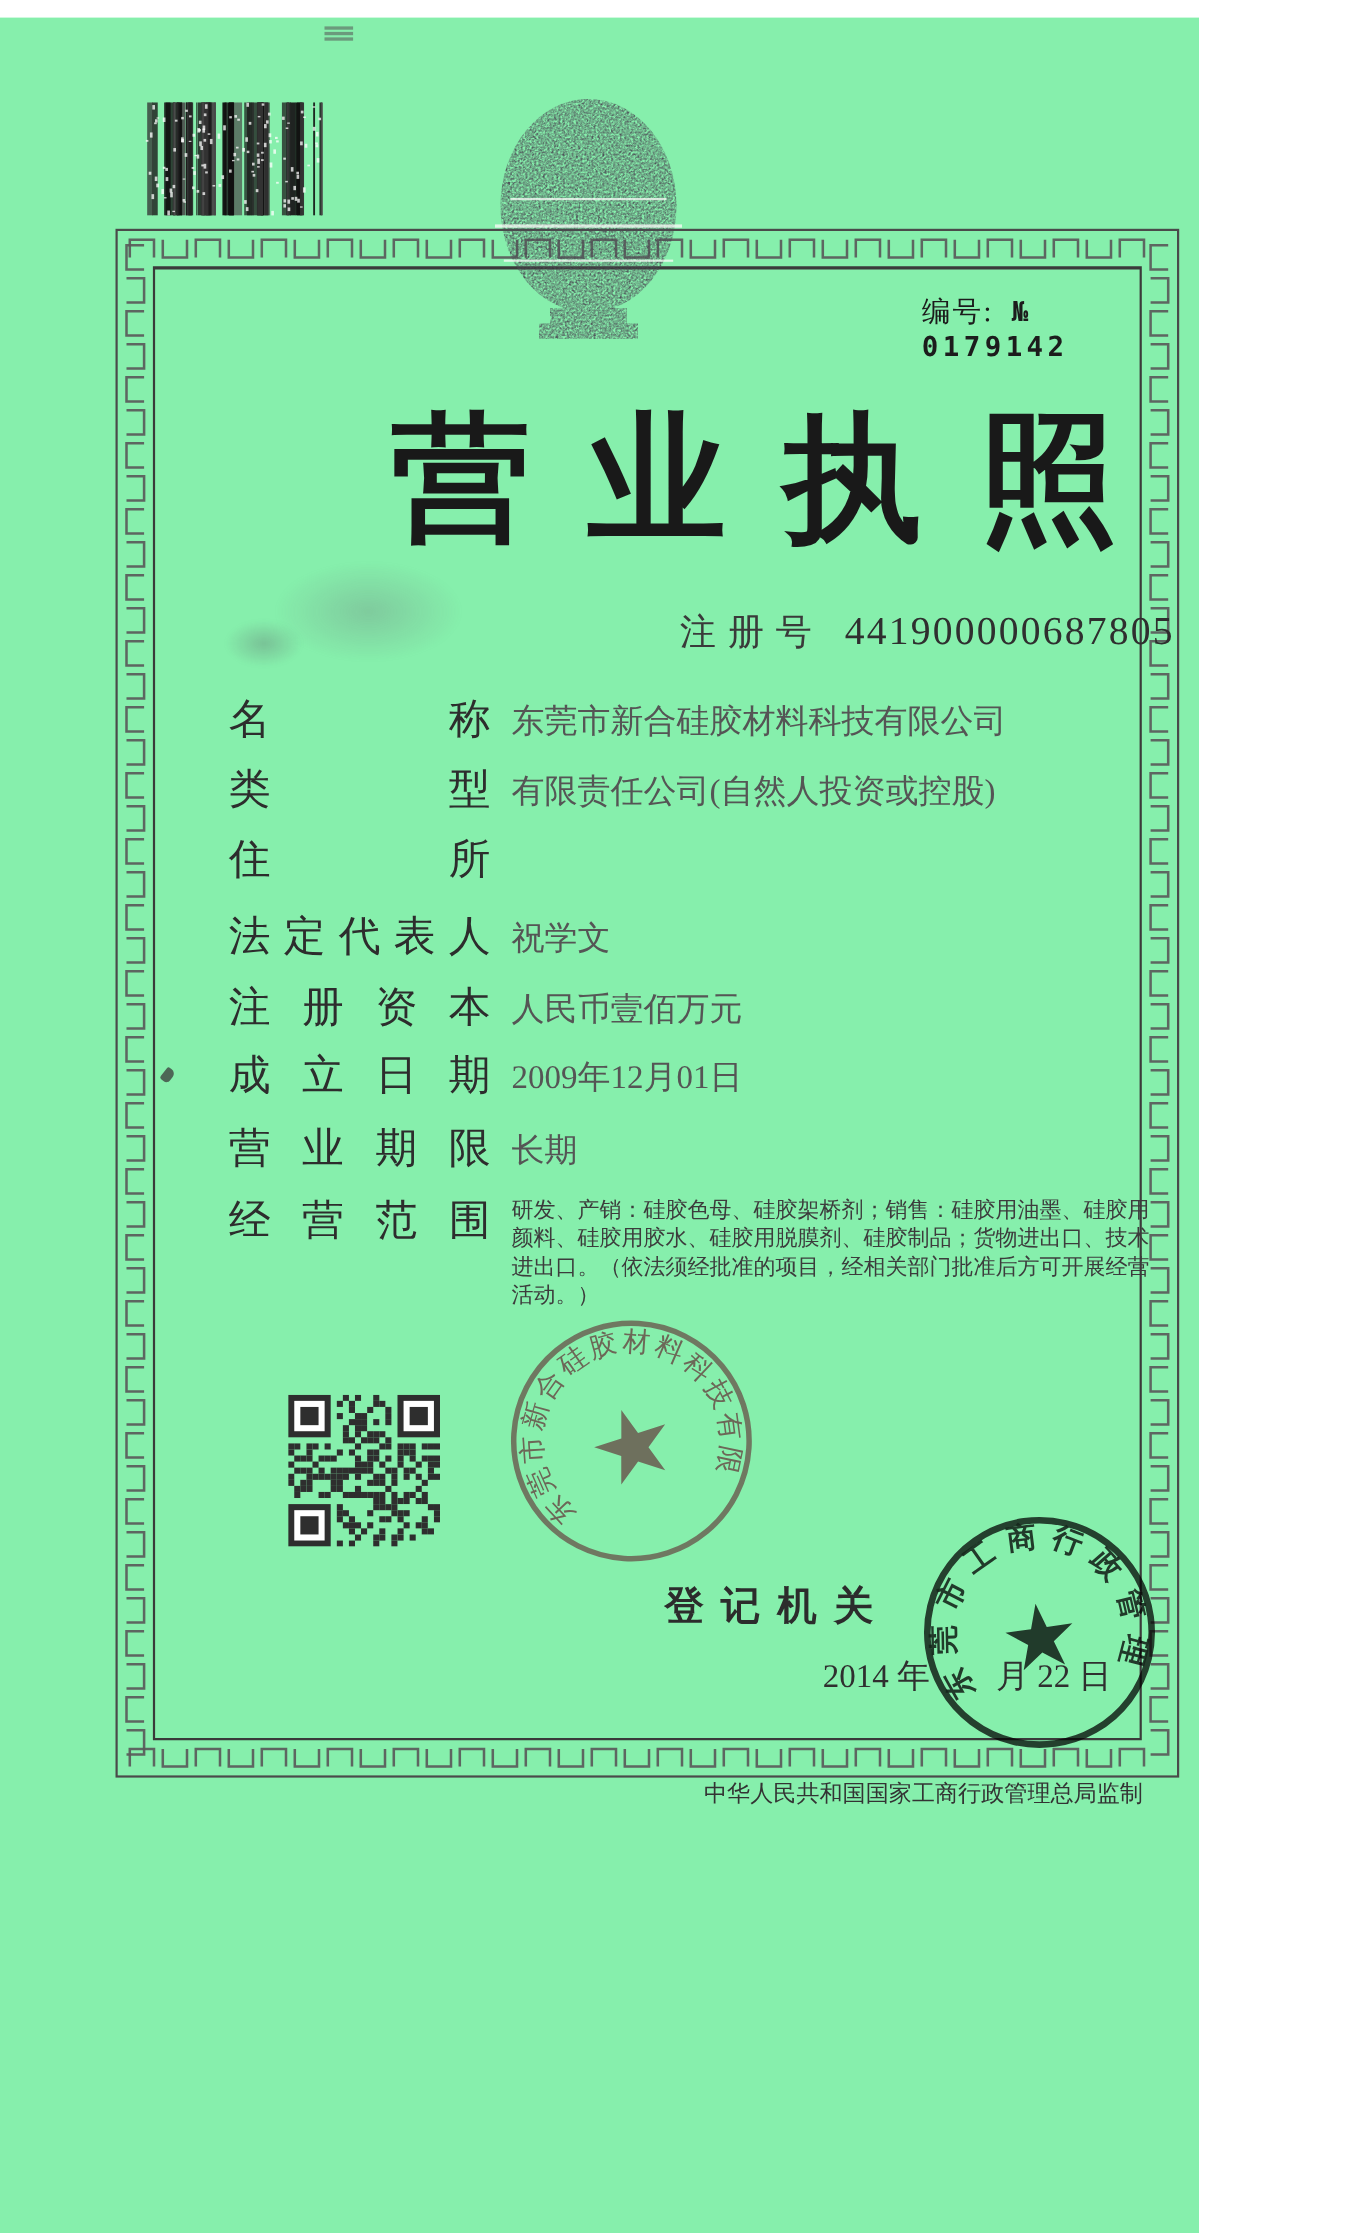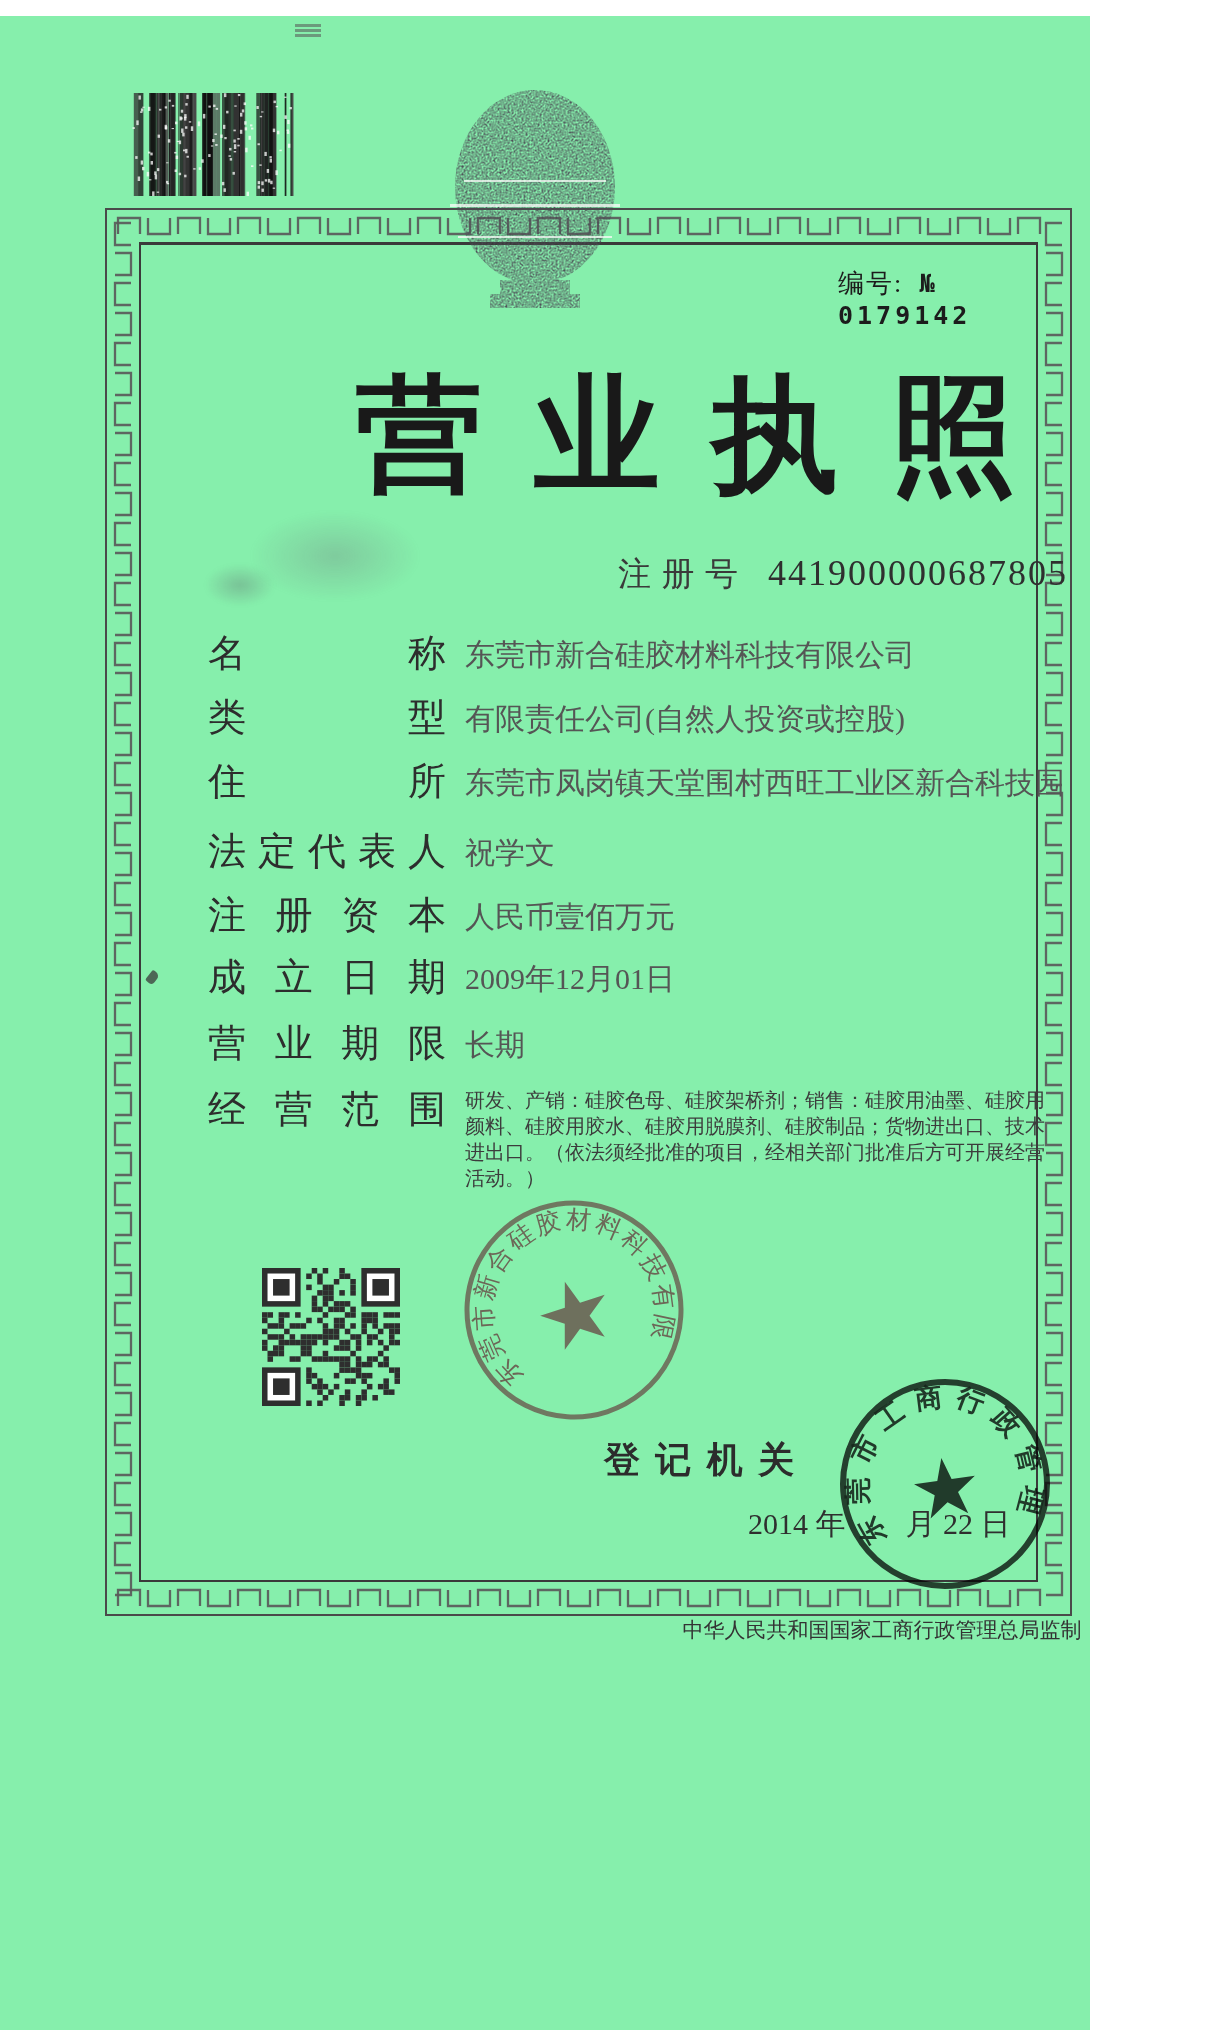--- a/index.html
+++ b/index.html
@@ -58,21 +58,21 @@
   .smudge{position:absolute;border-radius:50%;filter:blur(2px);z-index:0;}
   .smudge.a{left:250px;top:495px;width:170px;height:90px;
             background:radial-gradient(closest-side,rgba(110,110,120,.28),rgba(110,110,120,0));}
   .smudge.b{left:205px;top:548px;width:70px;height:42px;
             background:radial-gradient(closest-side,rgba(90,90,100,.3),rgba(90,90,100,0));}
   .stray-mark{position:absolute;left:148px;top:955px;width:9px;height:13px;background:#3a3a3a;
               border-radius:2px 5px 4px 2px;transform:rotate(38deg);opacity:.75;z-index:2;}
 
   
   .footer-left{position:absolute;left:100px;top:1603px;font-size:20px;color:#3a3a3a;z-index:2;}
-  .footer-right{position:absolute;left:640px;top:1600px;width:484px;text-align:center;
+  .footer-right{position:absolute;left:640px;top:1600px;width:484px;text-align:left;
                 font-size:21px;font-weight:500;color:#333;z-index:2;
                 font-family:"Liberation Sans",sans-serif;}
 </style>
 </head>
 <body>
 
 <div id="page">
 
   <div class="speck-top">
       <i></i>
@@ -349,21 +349,20 @@
         <span>类</span>
         <span>型</span>
       </div>
     <div class="value">有限责任公司(自然人投资或控股)</div>
   </div>
   <div class="row" style="top:740px">
     <div class="label spread">
         <span>住</span>
         <span>所</span>
       </div>
-    <div class="value">东莞市凤岗镇天堂围村西旺工业区新合科技园</div>
   </div>
   <div class="row" style="top:810px">
     <div class="label spread">
         <span>法</span>
         <span>定</span>
         <span>代</span>
         <span>表</span>
         <span>人</span>
       </div>
     <div class="value">祝学文</div>

